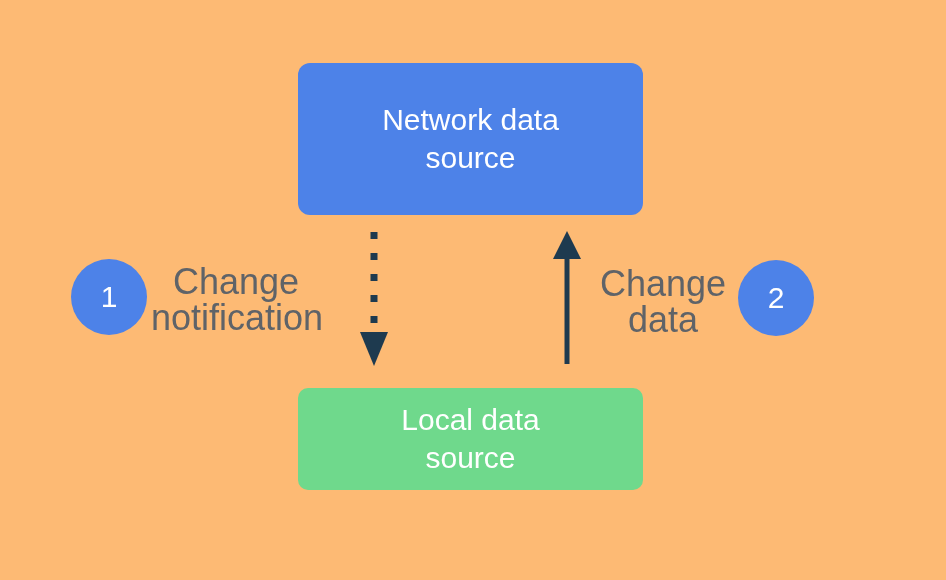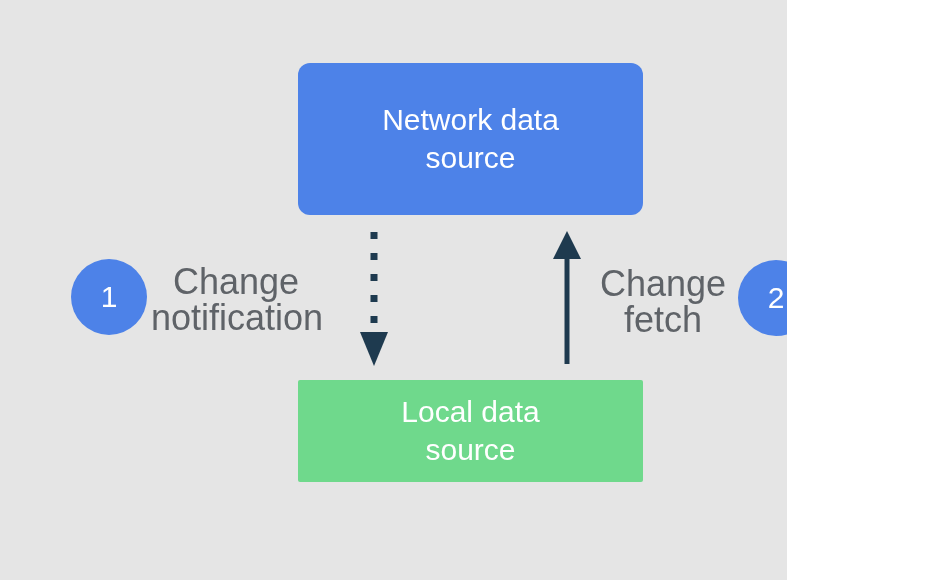--- a/index.html
+++ b/index.html
@@ -2,26 +2,25 @@
 <html style="--node-blue: #4D82E8; --node-green: #6FD98C; --arrow-dark: #1E3A4F; --label-gray: #5F6368; --text-white: #FFFFFF;"><head>
 <meta charset="utf-8">
 <style>
   html, body {
     margin: 0;
     padding: 0;
     background: #ffffff;
   }
   .canvas {
     position: relative;
-    width: 771px;
+    width: 946px;
     height: 580px;
-    background: #e5e5e5;
+    background: #fdba74;
     overflow: hidden;
     font-family: "Liberation Sans", "DejaVu Sans", sans-serif;
-    padding-left: 16px;
   }
   .arrow-layer {
     position: absolute;
     left: 0;
     top: 0;
     width: 946px;
     height: 580px;
     pointer-events: none;
   }
   .arrow-stroke {
@@ -42,24 +41,24 @@
     line-height: 38px;
     text-align: center;
   }
   .node-network {
     top: 63px;
     height: 152px;
     background: var(--node-blue, #4D82E8);
     border-radius: 12px;
   }
   .node-local {
-    top: 380px;
+    top: 388px;
     height: 102px;
     background: var(--node-green, #6FD98C);
-    border-radius: 2px;
+    border-radius: 10px;
   }
   .node-label {
     display: inline-block;
     max-width: 220px;
   }
   .badge {
     position: absolute;
     width: 76px;
     height: 76px;
     border-radius: 50%;
@@ -107,15 +106,15 @@
   <div class="badge badge-1">
     <span>1</span>
   </div>
 
   <div class="step-label step-label-1">Change notification</div>
 
   <div class="badge badge-2">
     <span>2</span>
   </div>
 
-  <div class="step-label step-label-2">Change fetch</div>
+  <div class="step-label step-label-2">Change data</div>
 
 </div>
 
 </body></html>

